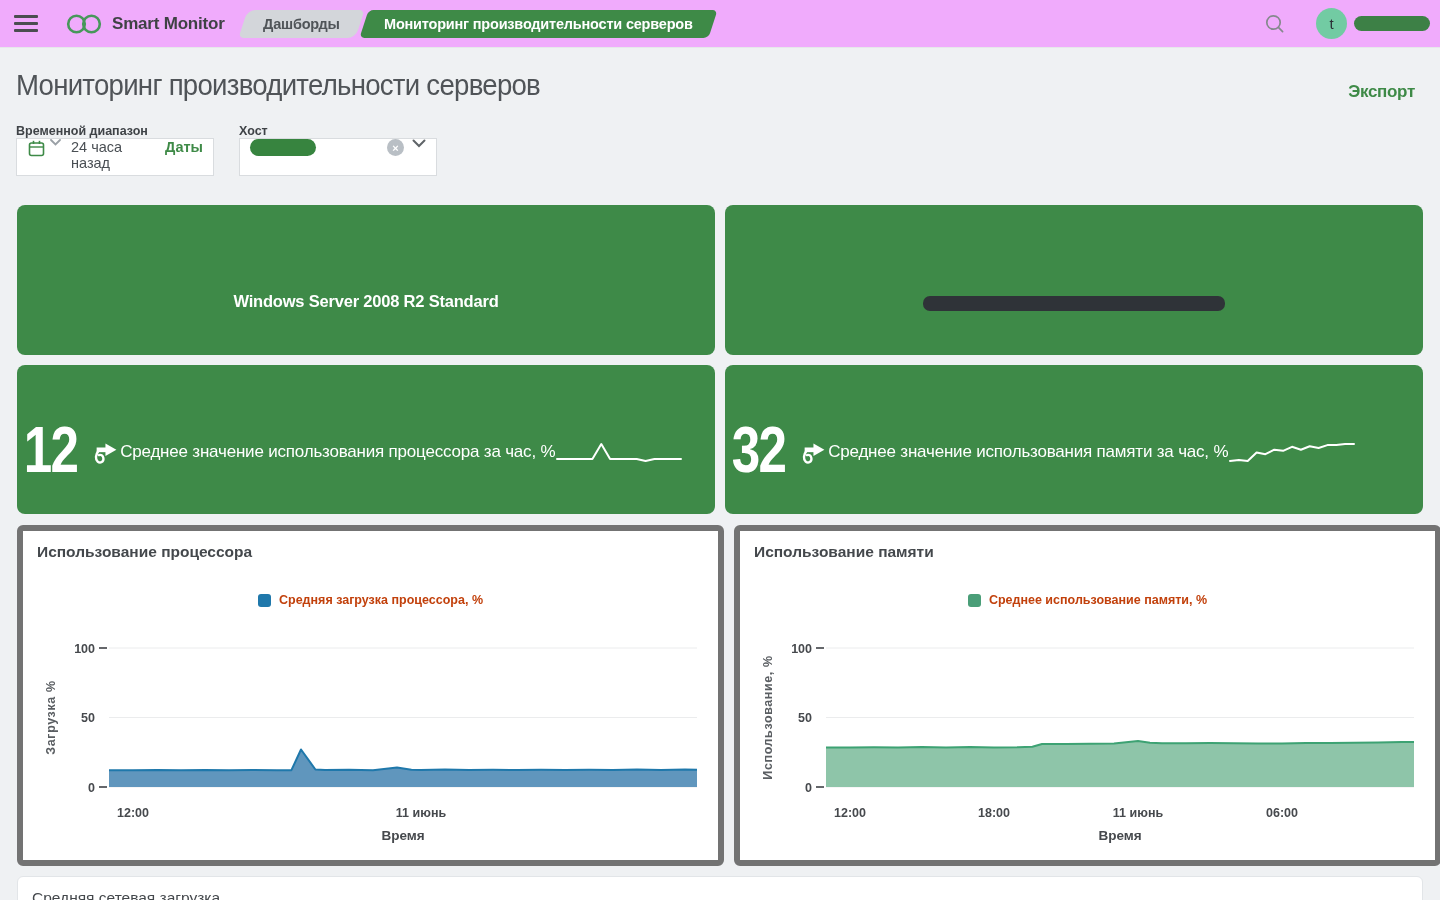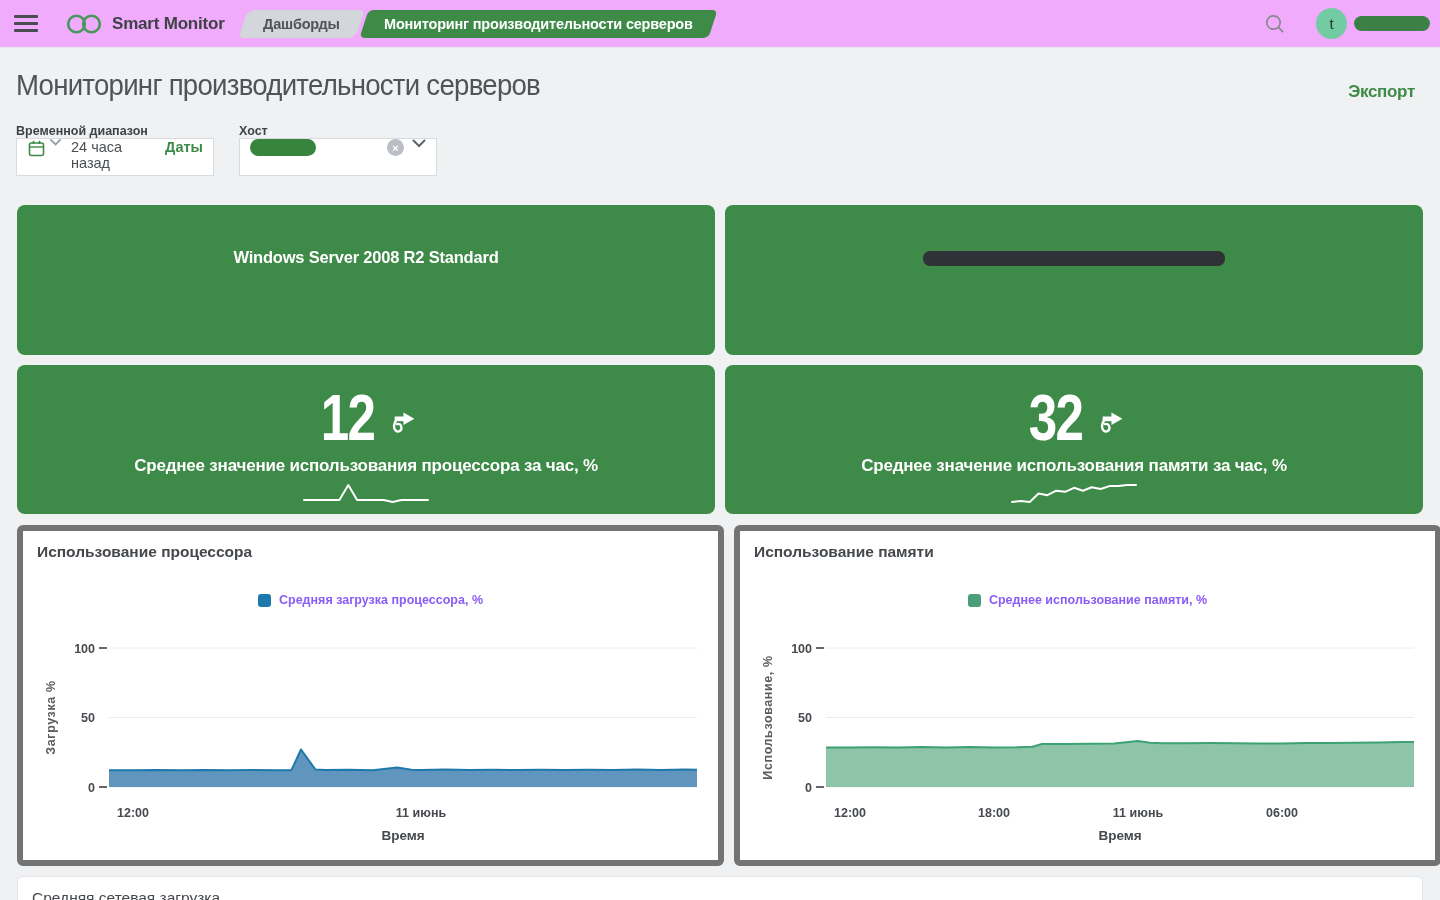--- a/index.html
+++ b/index.html
@@ -40,39 +40,39 @@
   .hostpill { width:66px; height:17px; border-radius:9px; background:#37843f; }
   .fspacer { flex:1; }
   .clearbtn { width:17px; height:17px; border-radius:50%; background:#b9bfc5; color:#fff; font-size:11px; font-weight:700; display:flex; align-items:center; justify-content:center; cursor:pointer; margin-right:8px; }
   .bigchev { display:flex; cursor:pointer; }
 
   
   .row { display:flex; gap:10px; margin:0 17px; }
   .row.r1 { margin-top:29px; }
   .row.r2 { margin-top:10px; }
   .gcard { flex:1; background:#3e8a48; border-radius:8px; color:#fff; }
-  .gcard.stat { height:150px; display:flex; justify-content:center; align-items:flex-start; padding-top:43px; }
+  .gcard.stat { height:150px; display:flex; justify-content:center; align-items:center; padding-top:43px; }
   .stat-text { font-size:16.5px; font-weight:600; letter-spacing:-0.2px; }
   .redact-bar { width:302px; height:15px; border-radius:7px; background:#2f3338; margin-top:3px; }
   .gcard.ram { display:flex; align-items:center; justify-content:center; padding-top:0; }
   .ram-text { font-size:60px; font-weight:400; letter-spacing:-1px; transform:scaleX(0.88); white-space:nowrap; }
-  .gcard.kpi { height:149px; display:flex; flex-direction:column; align-items:center; padding-top:20px; }
+  .gcard.kpi { height:149px; display:flex; flex-direction:row; align-items:center; padding-top:20px; }
   .kpi-top { display:flex; align-items:center; gap:9px; }
   .kpi-num { font-size:64px; font-weight:700; line-height:66px; transform:scaleX(0.8); letter-spacing:-2px; }
   .kpi-arrow { display:flex; margin-top:10px; }
-  .kpi-caption { font-size:17px; font-weight:700; letter-spacing:-0.2px; margin-top:5px; }
+  .kpi-caption { font-size:17px; font-weight:400; letter-spacing:-0.2px; margin-top:5px; }
   .kpi-spark { margin-top:5px; }
 
   
   .row.charts { margin-top:11px; }
   .panel { flex:1; background:#fff; border:6px solid #737373; border-radius:6px; height:341px; padding:12px 14px 0 14px;font-weight:bold; }
   .panel-title { font-size:15.5px; color:#44484c; }
   .legend { display:flex; align-items:center; justify-content:center; gap:8px; margin-top:31px; height:16px; }
   .legend .sq { width:13px; height:13px; border-radius:3px; }
-  .legend .ltext { font-size:12.5px; color:#8b5cf6; }
+  .legend .ltext { font-size:12.5px; color:#c2410c; }
   .chart-wrap { margin-top:24px; }
   svg text.tick { font-size:12.5px; fill:#46494d; font-family:"Liberation Sans","DejaVu Sans",sans-serif; }
   svg text.axlabel { font-size:12.5px; fill:#5a5e62; letter-spacing:0.6px; font-family:"Liberation Sans","DejaVu Sans",sans-serif; }
   svg text.axlabel2 { font-size:13.5px; fill:#46494d; font-family:"Liberation Sans","DejaVu Sans",sans-serif; }
 
   
   .bottom-panel { margin:10px 17px 0 17px; background:#fff; border:1px solid #e2e5e8; border-radius:6px; height:60px; padding:12px 14px; }
 </style>
 </head>
 <body>

